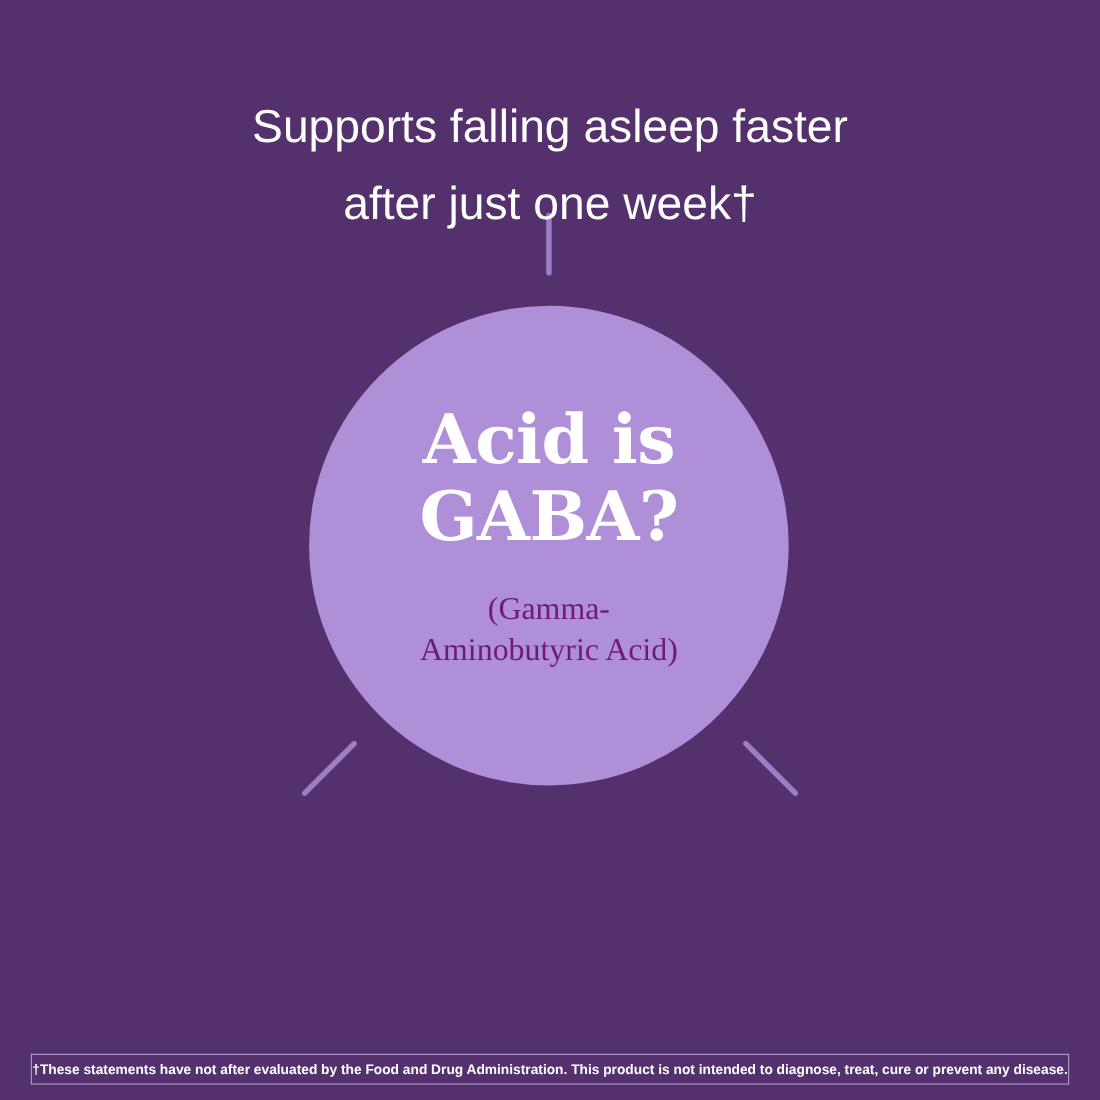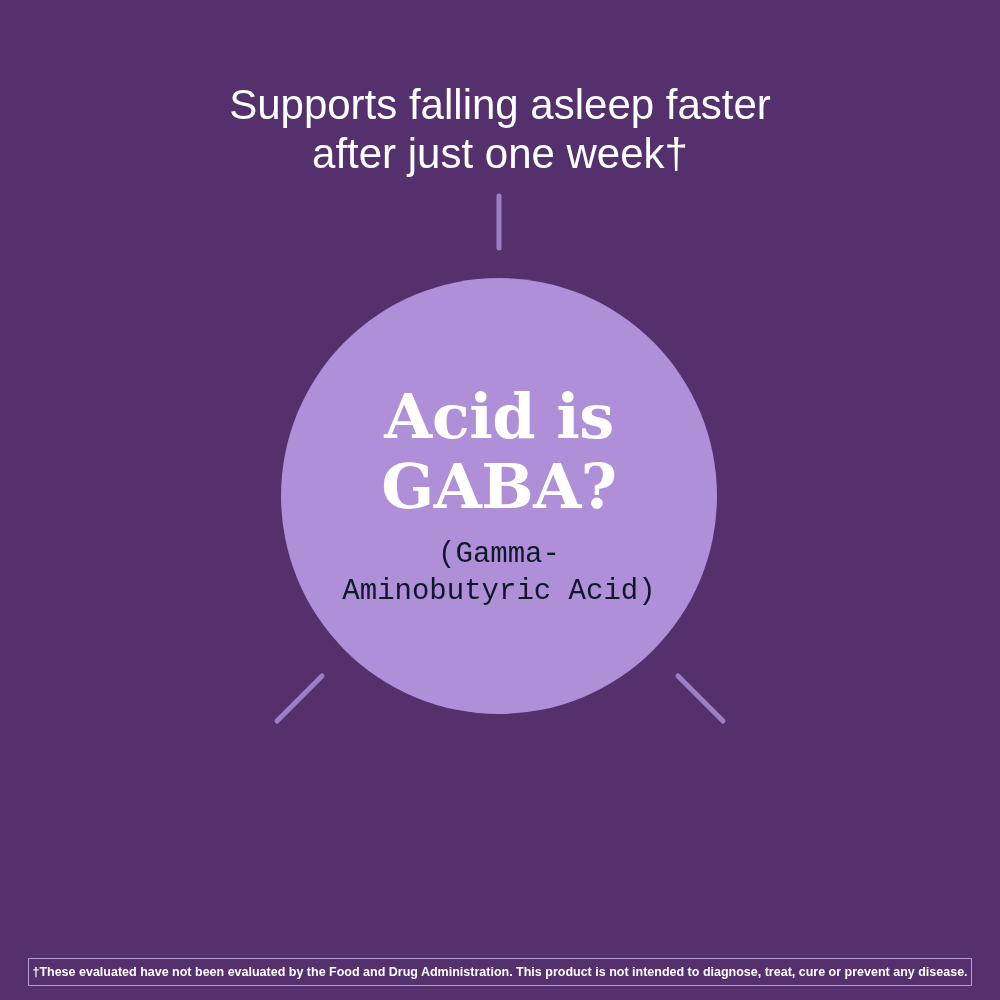--- a/index.html
+++ b/index.html
@@ -54,36 +54,36 @@
     font-family: "DejaVu Serif", "Liberation Serif", serif;
     font-weight: 700;
     font-size: 62px;
     line-height: 70px;
     letter-spacing: -0.5px;
     color: #FFFFFF;
     margin: 0 0 14px 0;
     white-space: pre-line;
   }
   .circle-subtitle {
-    font-family: Liberation Mono, monospace;
+    font-family: Liberation Serif, serif;
     font-weight: 400;
     font-size: 29px;
     line-height: 37px;
-    color: #0f172a;
-    margin: 0;
+    color: #701a75;
+    margin: 17px;
     white-space: pre-line;
   }
 
   
   .callout {
     position: absolute;
     font-family: "Liberation Sans", sans-serif;
     font-weight: 400;
     font-size: 42px;
-    line-height: 49px;
+    line-height: 70px;
     color: #FFFFFF;
     text-align: center;
     white-space: pre-line;
   }
   .callout-top {
     left: 150px;
     top: 80px;
     width: 700px;
   }
   .callout-bottom-left {
@@ -138,16 +138,16 @@
   <div class="center-circle">
     <div class="circle-title">Acid is
 GABA?</div>
     <div class="circle-subtitle">(Gamma-
 Aminobutyric Acid)</div>
   </div>
 
 
 
   <div class="footer-box">
-    <div class="footer-text">†These evaluated have not been evaluated by the Food and Drug Administration. This product is not intended to diagnose, treat, cure or prevent any disease.</div>
+    <div class="footer-text">†These statements have not after evaluated by the Food and Drug Administration. This product is not intended to diagnose, treat, cure or prevent any disease.</div>
   </div>
 
 </div>
 
 </body></html>

